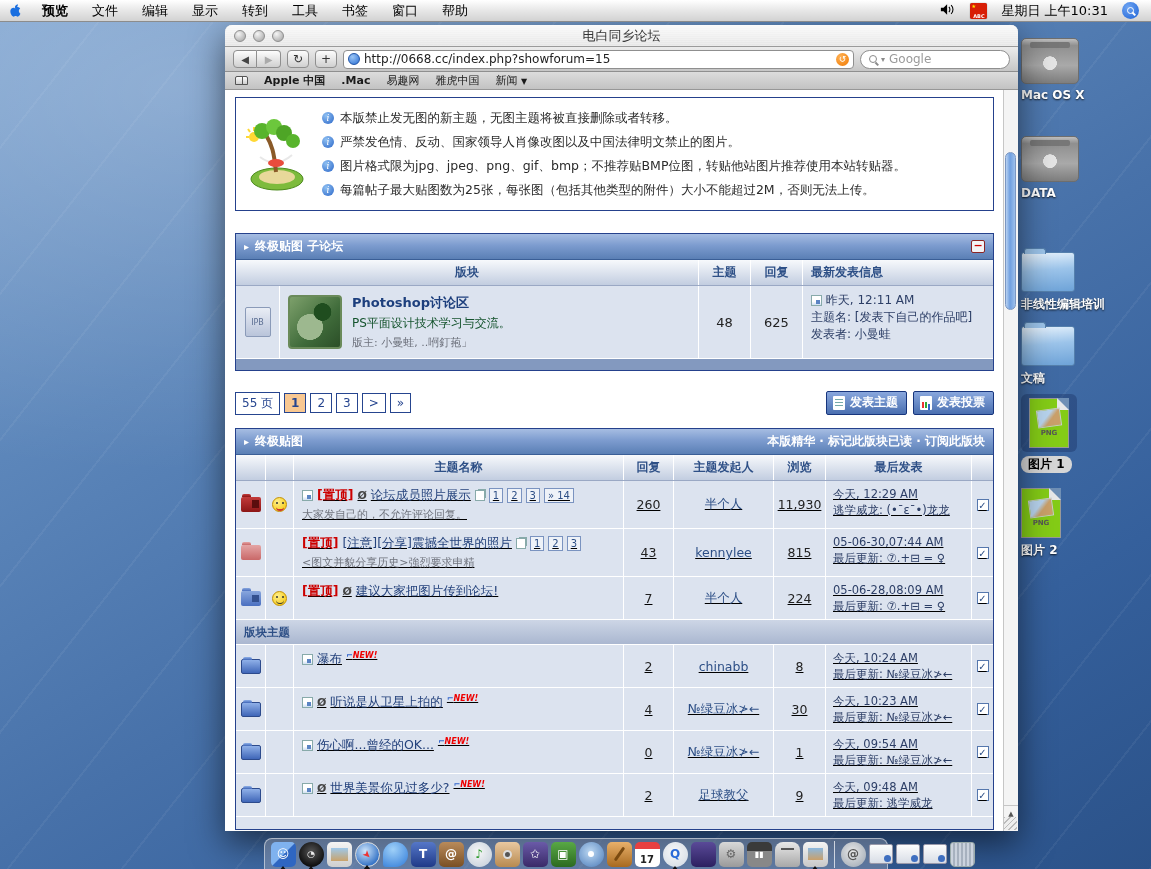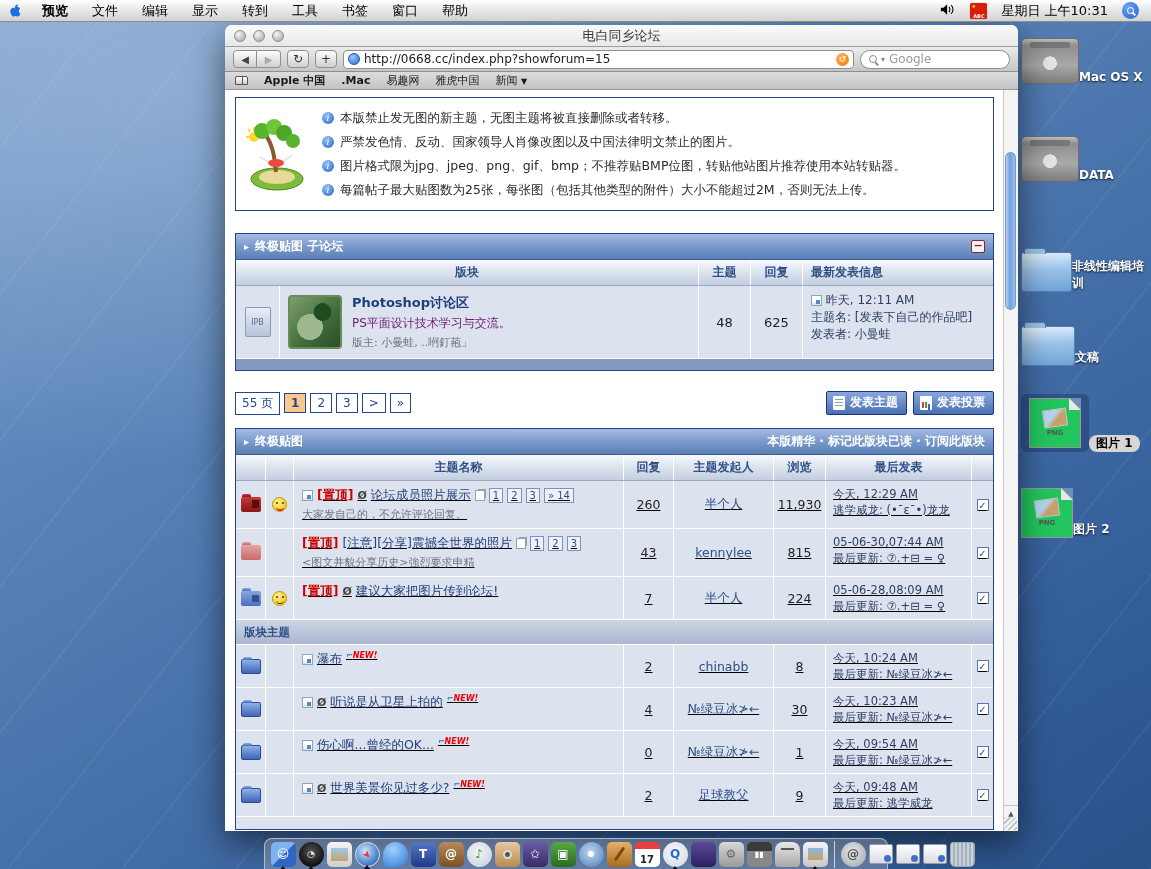--- a/index.html
+++ b/index.html
@@ -107,21 +107,21 @@
   .sf-row { display:flex; background:#dce3ef; }
   .sf-c1 { width:44px; display:flex; align-items:center; justify-content:center; border-right:1px solid #fff; }
   .ipb { width:26px; height:30px; background:linear-gradient(#e9edf5,#b9c4da); border:1px solid #8a9ab8;
     color:#5c6f93; font-size:8px; display:flex; align-items:center; justify-content:center; border-radius:2px;}
   .sf-main { flex:1; display:flex; align-items:center; gap:10px; padding:8px; border-right:1px solid #fff; }
   .ps-icon { width:54px; height:54px; border-radius:4px; border:2px solid #6a8a5a;
     background:radial-gradient(circle at 65% 30%, #1f4d1f 0 18%, transparent 19%),
       radial-gradient(circle at 40% 60%, #9db88f 0 30%, transparent 31%),
       linear-gradient(135deg,#7da06b,#3f6b3a 60%,#2c4f28); }
   .sf-name { color:#1d3f7d; font-weight:bold; font-size:13px; }
-  .sf-desc { color:#701a75; margin-top:3px; }
+  .sf-desc { color:#14532d; margin-top:3px; }
   .sf-mods { color:#6b6f7a; margin-top:3px; font-size:11px; }
   .sf-num { width:52px; display:flex; align-items:center; justify-content:center; border-right:1px solid #fff; font-size:13px; color:#222; }
   .sf-last { width:190px; padding:6px 8px; font-size:12px; color:#2c3e66; line-height:17px; }
   .sf-foot { height:12px; background:#8399bf; border-top:1px solid #fff; }
 
   
   .pagrow { display:flex; align-items:center; margin-top:20px; height:24px; }
   .chip { border:1px solid #26458f; background:#fff; color:#26458f; font-size:12px; padding:2px 6px; margin-right:4px; }
   .chip.cur { background:#f9c891; font-weight:bold; }
   .pagrow .actions { margin-left:auto; display:flex; gap:6px; }
@@ -173,31 +173,31 @@
   .smiley.tongue::after { border-bottom:2.5px solid #c33; }
   .section-row { height:22px; background:linear-gradient(#cdd6e6,#aab7d0); color:#2d4f86; font-weight:bold;
     font-size:11.5px; display:flex; align-items:center; padding:12px 8px; border-bottom:1px solid #fff; }
   .partial { height:12px; background:#dce3ef; }
 
   .grip { position:absolute; right:1px; bottom:1px; width:13px; height:13px;
     background:repeating-linear-gradient(135deg,#bbb 0 1px,#eee 1px 4px); }
 
   
   .dicons { position:absolute; right:0; top:30px; width:130px; z-index:10; }
-  .dicon { position:absolute; left:0; width:130px; display:flex; flex-direction:row; align-items:flex-end; }
+  .dicon { position:absolute; left:0; width:130px; display:flex; flex-direction:column; align-items:flex-start; }
   .dlabel { margin-top:4px; font-size:12px; font-weight:bold; color:#fff; text-shadow:0 1px 2px rgba(0,0,0,.8); }
   .dlabel.sel { background:#d6d6d6; color:#000; text-shadow:none; border-radius:8px; padding:0 7px; }
   .drive { width:58px; height:46px; border-radius:5px;
     background:radial-gradient(circle at 50% 55%, #e4e4e4 0 18%, transparent 19%),
       linear-gradient(#bfbfbf,#8f8f8f 15%, #a9a9a9 60%, #7e7e7e); border:1px solid #6e6e6e;
     position:relative; }
   .drive::before { content:""; position:absolute; top:3px; left:8px; right:8px; height:6px; background:#777; border-radius:2px; }
   .folder-big { width:54px; height:40px; border-radius:3px; background:linear-gradient(175deg,#e8f3fd,#9cc4ea 45%,#6ea3d8); border:1px solid #5580ad; position:relative; }
   .folder-big::before { content:""; position:absolute; top:-5px; left:2px; width:20px; height:5px; border-radius:3px 3px 0 0; background:#9cc4ea; border:1px solid #5580ad; border-bottom:none; }
-  .pngfile { width:52px; height:50px; background:#22c55e; border:1px solid #999; position:relative;
+  .pngfile { width:40px; height:50px; background:#84cc16; border:1px solid #999; position:relative;
     display:flex; flex-direction:column; align-items:center; justify-content:center; gap:2px; }
   .pngfile::before { content:""; position:absolute; right:-1px; top:-1px; border-style:solid; border-width:0 12px 12px 0; border-color:#6f8fb5 #6f8fb5 #e8e8e8 #e8e8e8; }
   .pngfile .thumbimg { width:24px; height:18px; background:linear-gradient(135deg,#b8d4ee 40%,#caa06a 60%); transform:rotate(-8deg); border:1px solid #ccc; }
   .pngfile .ext { font-size:7px; color:#555; font-weight:bold; }
   .selwrap { background:rgba(20,40,90,.35); border-radius:6px; padding:4px 8px; }
 
   
   .dock { position:absolute; bottom:0; left:50%; transform:translateX(-50%); height:31px; width:624px;
     background:rgba(150,160,180,.45); border:1px solid rgba(255,255,255,.5); border-bottom:none;
     border-radius:8px 8px 0 0; display:flex; align-items:center; gap:3px; padding:0 6px; z-index:40; }

